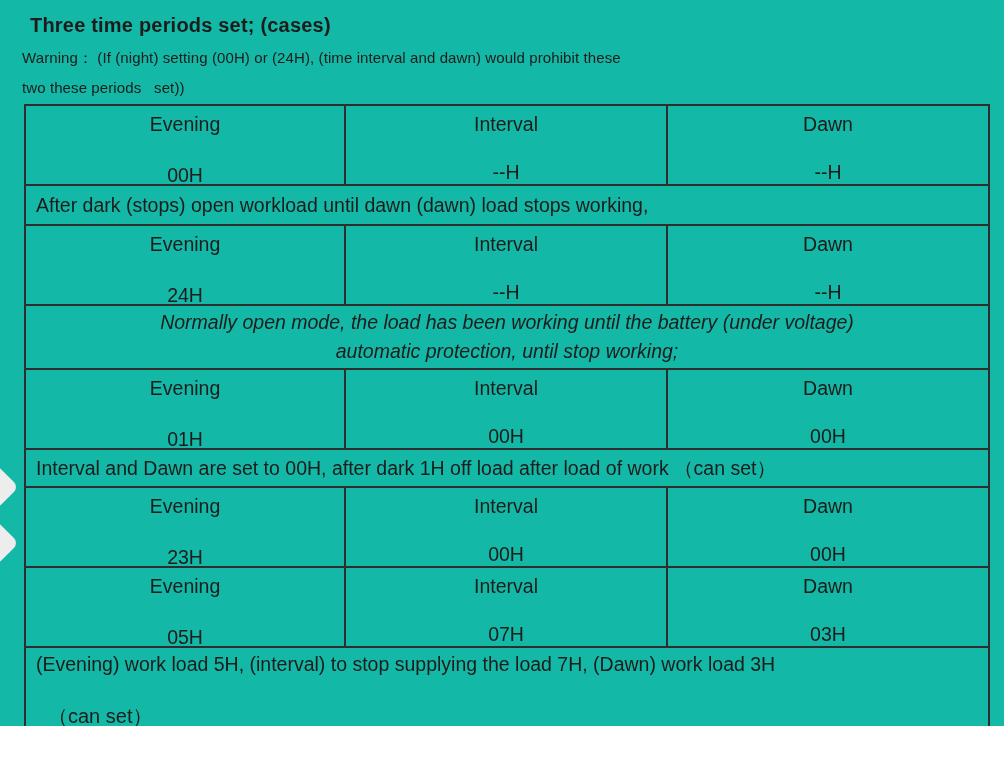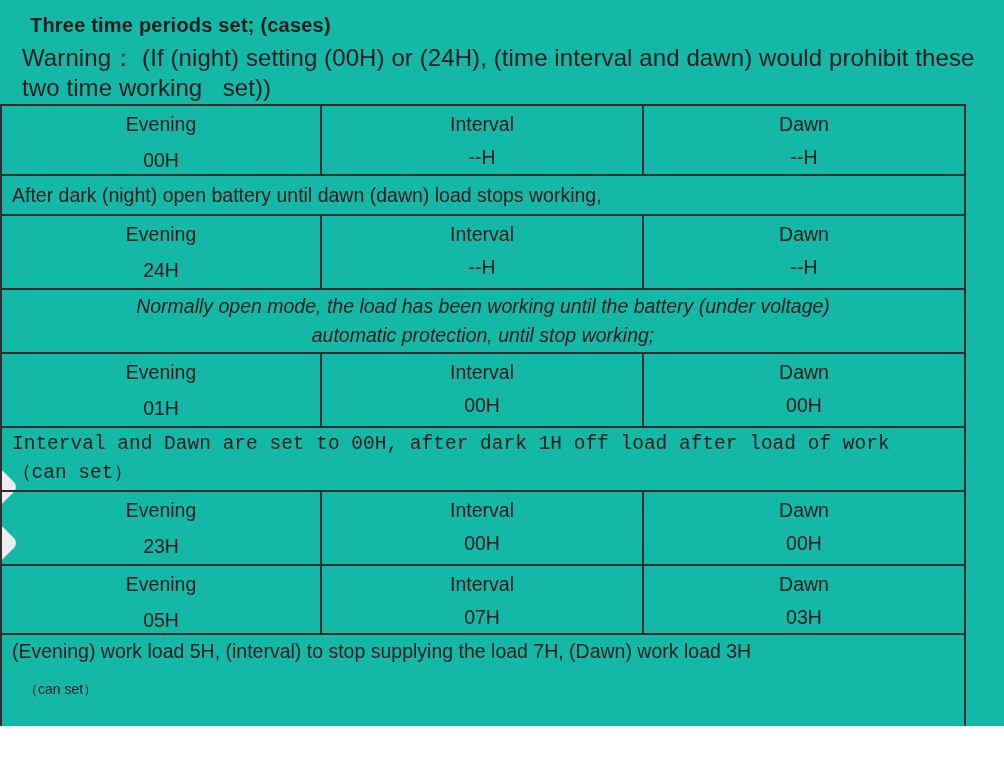--- a/index.html
+++ b/index.html
@@ -23,80 +23,80 @@
     width: 960px;
   }
   .title {
     font-size: 20px;
     font-weight: bold;
     margin-left: 8px;
     line-height: 26px;
     letter-spacing: 0.2px;
   }
   .warning-line {
-    font-size: 24px;
+    font-size: 15px;
     line-height: 30px;
     white-space: pre-wrap;
     letter-spacing: 0.1px;
   }
   .warning-line.first { margin-top: 5px; }
 
   table.cases {
     position: absolute;
-    left: 0;
+    left: 24px;
     top: 104px;
     width: 966px;
     border-collapse: collapse;
     table-layout: fixed;
   }
   table.cases td {
     border: 2px solid #2e2e2e;
     box-sizing: border-box;
     font-size: 19.5px;
     color: #1c1c1c;
   }
   col.c1 { width: 33.2%; }
   col.c2 { width: 33.4%; }
   col.c3 { width: 33.4%; }
 
   tr.h70  > td { height: 70px; }
   tr.h40  > td { height: 40px; }
   tr.h74  > td { height: 74px; }
   tr.h60  > td { height: 60px; font-style: italic; }
-  tr.h38  > td { height: 38px; font-family: Liberation Mono, monospace; }
+  tr.h38  > td { height: 38px; }
   tr.h69  > td { height: 69px; }
   tr.h106 > td { height: 106px; }
 
   td.set-cell {
     text-align: center;
     vertical-align: top;
     padding: 0;
   }
   .col-hdr {
     margin-top: 6px;
     line-height: 24px;
   }
   .col-val {
-    margin-top: 9px;
+    margin-top: 24px;
     line-height: 24px;
   }
   .col-val.evening { position: relative; top: 3px; }
 
   td.desc-cell {
     vertical-align: middle;
     padding: 2px 10px;
     line-height: 29px;
   }
   td.desc-cell.center { text-align: center; }
   td.desc-cell.top { vertical-align: top; }
   .desc-line { line-height: 29px; }
   .can-set-line {
-    margin-top: 9px;
+    margin-top: 23px;
     margin-left: 12px;
-    font-size: 14px;
+    font-size: 20px;
   }
 
   .watermark {
     position: absolute;
     width: 38px;
     height: 38px;
     background: #ededed;
     border-radius: 7px;
     transform: rotate(45deg);
     left: -27px;
@@ -108,21 +108,21 @@
 <body>
 
 <div class="page">
 
   <div class="watermark wm-1"></div>
   <div class="watermark wm-2"></div>
 
   <div class="heading">
     <div class="title">Three time periods set; (cases)</div>
     <div class="warning-line first">Warning： (If (night) setting (00H) or (24H), (time interval and dawn) would prohibit these</div>
-    <div class="warning-line">two time working   set))</div>
+    <div class="warning-line">two these periods   set))</div>
   </div>
 
   <table class="cases">
     <colgroup>
         <col class="c1">
         <col class="c2">
         <col class="c3">
       </colgroup>
     <tbody>
 
@@ -134,21 +134,21 @@
         <td class="set-cell">
           <div class="col-hdr">Interval</div>
           <div class="col-val">--H</div>
         </td>
         <td class="set-cell">
           <div class="col-hdr">Dawn</div>
           <div class="col-val">--H</div>
         </td>
       </tr>
       <tr class="h40">
-        <td class="desc-cell" colspan="3">After dark (night) open battery until dawn (dawn) load stops working,</td>
+        <td class="desc-cell" colspan="3">After dark (stops) open workload until dawn (dawn) load stops working,</td>
       </tr>
 
       <tr class="h74">
         <td class="set-cell">
           <div class="col-hdr">Evening</div>
           <div class="col-val evening">24H</div>
         </td>
         <td class="set-cell">
           <div class="col-hdr">Interval</div>
           <div class="col-val">--H</div>

